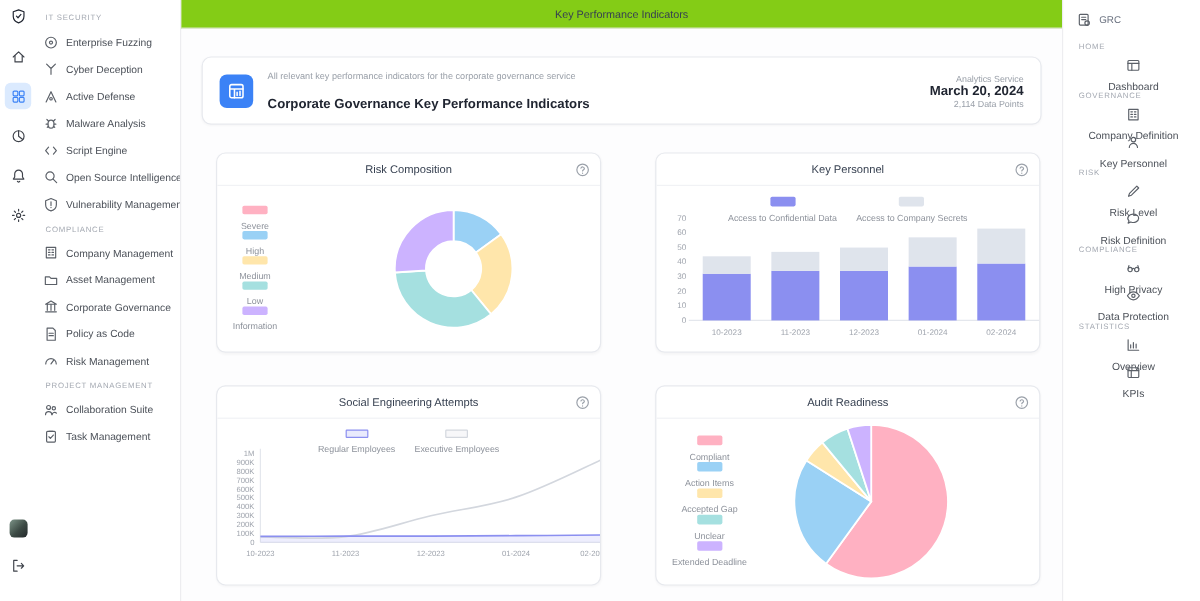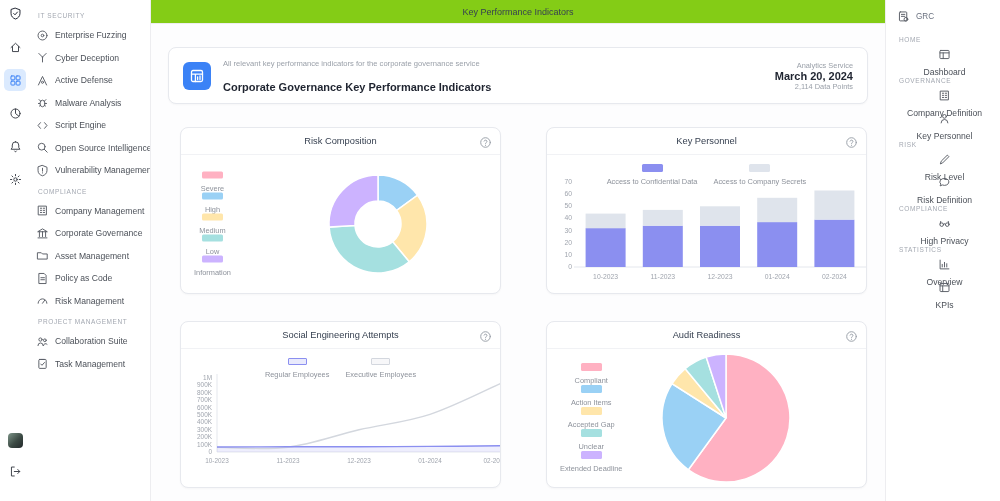--- a/index.html
+++ b/index.html
@@ -183,33 +183,33 @@
           <svg viewBox="0 0 16 16" width="13" height="13" fill="none" stroke="currentColor" stroke-width="1.2" stroke-linecap="round" stroke-linejoin="round">
             <rect x="3.2" y="2.6" width="9.6" height="10.8"></rect>
             <path d="M5.4 5.2 H7 M9 5.2 H10.6 M5.4 7.8 H7 M9 7.8 H10.6 M5.4 10.4 H7 M9 10.4 H10.6"></path>
           </svg>
         </span>
         <span class="lbl">Company Management</span>
       </div>
     <div class="side-item">
         <span class="ic">
           <svg viewBox="0 0 16 16" width="13" height="13" fill="none" stroke="currentColor" stroke-width="1.2" stroke-linecap="round" stroke-linejoin="round">
+            <path d="M2.2 4.6 H6.5 L8 6.1 H13.8 V12.4 H2.2 Z"></path>
+          </svg>
+        </span>
+        <span class="lbl">Asset Management</span>
+      </div>
+    <div class="side-item">
+        <span class="ic">
+          <svg viewBox="0 0 16 16" width="13" height="13" fill="none" stroke="currentColor" stroke-width="1.2" stroke-linecap="round" stroke-linejoin="round">
             <path d="M2.5 5.6 L8 2.3 L13.5 5.6 Z"></path>
             <path d="M4.2 5.6 V11.8 M8 5.6 V11.8 M11.8 5.6 V11.8 M2.5 13.4 H13.5"></path>
           </svg>
         </span>
         <span class="lbl">Corporate Governance</span>
-      </div>
-    <div class="side-item">
-        <span class="ic">
-          <svg viewBox="0 0 16 16" width="13" height="13" fill="none" stroke="currentColor" stroke-width="1.2" stroke-linecap="round" stroke-linejoin="round">
-            <path d="M2.2 4.6 H6.5 L8 6.1 H13.8 V12.4 H2.2 Z"></path>
-          </svg>
-        </span>
-        <span class="lbl">Asset Management</span>
       </div>
     <div class="side-item">
         <span class="ic">
           <svg viewBox="0 0 16 16" width="13" height="13" fill="none" stroke="currentColor" stroke-width="1.2" stroke-linecap="round" stroke-linejoin="round">
             <path d="M4 1.8 H10 L12.4 4.2 V14.2 H4 Z"></path>
             <path d="M6 7 H10.4 M6 9.5 H10.4"></path>
           </svg>
         </span>
         <span class="lbl">Policy as Code</span>
       </div>
@@ -521,20 +521,29 @@
     <div class="side-item">
         <span class="ic">
           <svg viewBox="0 0 16 16" width="13" height="13" fill="none" stroke="currentColor" stroke-width="1.2" stroke-linecap="round" stroke-linejoin="round">
             <circle cx="4.6" cy="9.4" r="2.2"></circle>
             <circle cx="11.4" cy="9.4" r="2.2"></circle>
             <path d="M6.8 9.2 a1.2 1 0 0 1 2.4 0 M2.5 8.6 L3.4 5.4 M13.5 8.6 L12.6 5.4"></path>
           </svg>
         </span>
         <span class="lbl">High Privacy</span>
       </div>
+    <div class="side-item">
+        <span class="ic">
+          <svg viewBox="0 0 16 16" width="13" height="13" fill="none" stroke="currentColor" stroke-width="1.2" stroke-linecap="round" stroke-linejoin="round">
+            <path d="M1.9 8 C3.6 5.1 6 3.9 8 3.9 C10 3.9 12.4 5.1 14.1 8 C12.4 10.9 10 12.1 8 12.1 C6 12.1 3.6 10.9 1.9 8 Z"></path>
+            <circle cx="8" cy="8" r="1.7"></circle>
+          </svg>
+        </span>
+        <span class="lbl">Data Protection</span>
+      </div>
 
     <div class="sec-label">Statistics</div>
     <div class="side-item">
         <span class="ic">
           <svg viewBox="0 0 16 16" width="13" height="13" fill="none" stroke="currentColor" stroke-width="1.2" stroke-linecap="round" stroke-linejoin="round">
             <path d="M2.6 2.6 V13.4 H13.4"></path>
             <path d="M5.2 11 V7.8 M8 11 V5.4 M10.8 11 V7"></path>
           </svg>
         </span>
         <span class="lbl">Overview</span>

